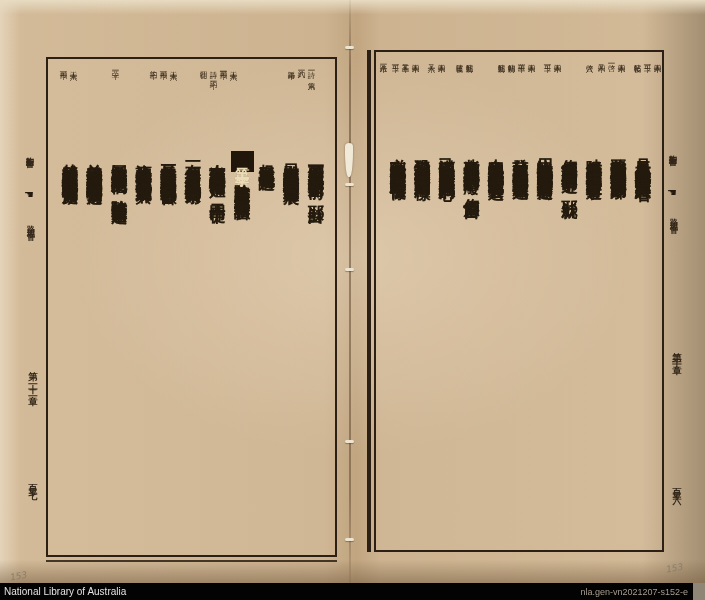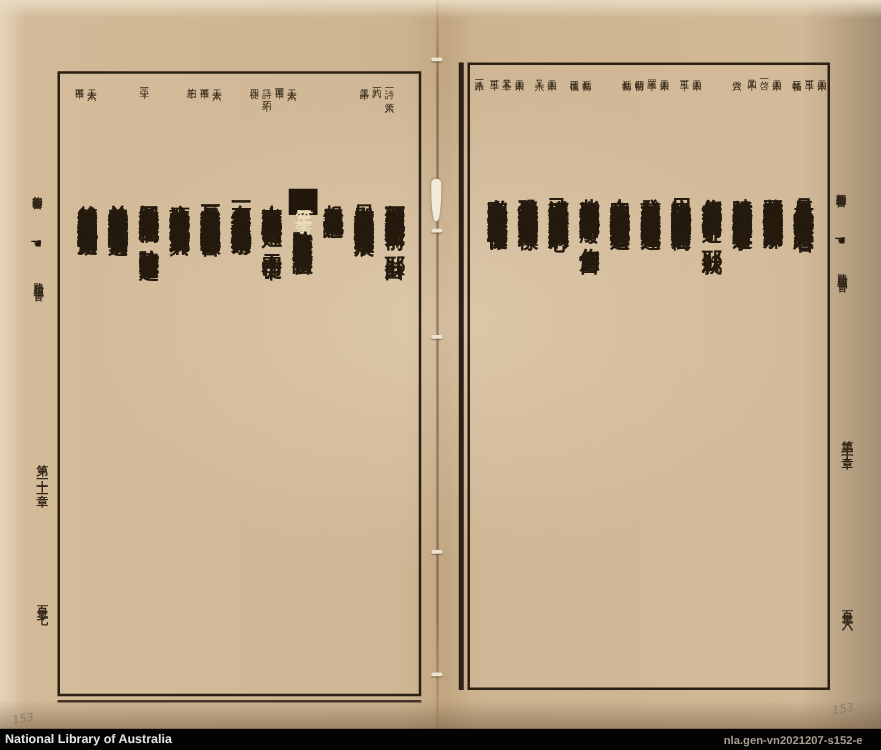--- a/index.html
+++ b/index.html
@@ -78,27 +78,26 @@
   .lab-r-series{left:667px;top:148px;} .lab-r-hand{left:667px;top:186px;}
   .lab-r-book{left:668px;top:212px;}   .lab-r-chap{left:670px;top:345px;}
   .lab-r-pnum{left:670px;top:480px;}
   
   .pencil{position:absolute;font-family:"DejaVu Sans",sans-serif;font-style:italic;
     font-size:9px;color:#897e6b;transform:rotate(-10deg);}
   .pencil.pl{left:10px;top:571px;}
   .pencil.pr{left:666px;top:563px;}
   
   .footer{
-    position:absolute;left:0;right:0;bottom:0;height:17px;background:#030303;
+    position:absolute;left:0;right:12px;bottom:0;height:17px;background:#030303;
     display:flex;justify-content:space-between;align-items:center;
     font-family:"Liberation Sans","DejaVu Sans",sans-serif;
-    font-weight:bold;
   }
   .footer .lib{color:#e3e3e3;font-size:10px;padding-left:4px;}
-  .footer .cat{color:#a89d90;font-size:9px;padding-right:15px;}
+  .footer .cat{color:#a89d90;font-size:9px;padding-right:5px;}
 </style>
 </head>
 <body>
 
 <div class="stage">
   <div class="paper">
 
     <div class="fold"></div>
     <div class="stitch" style="top:46px"></div>
     <div class="thread"></div>

